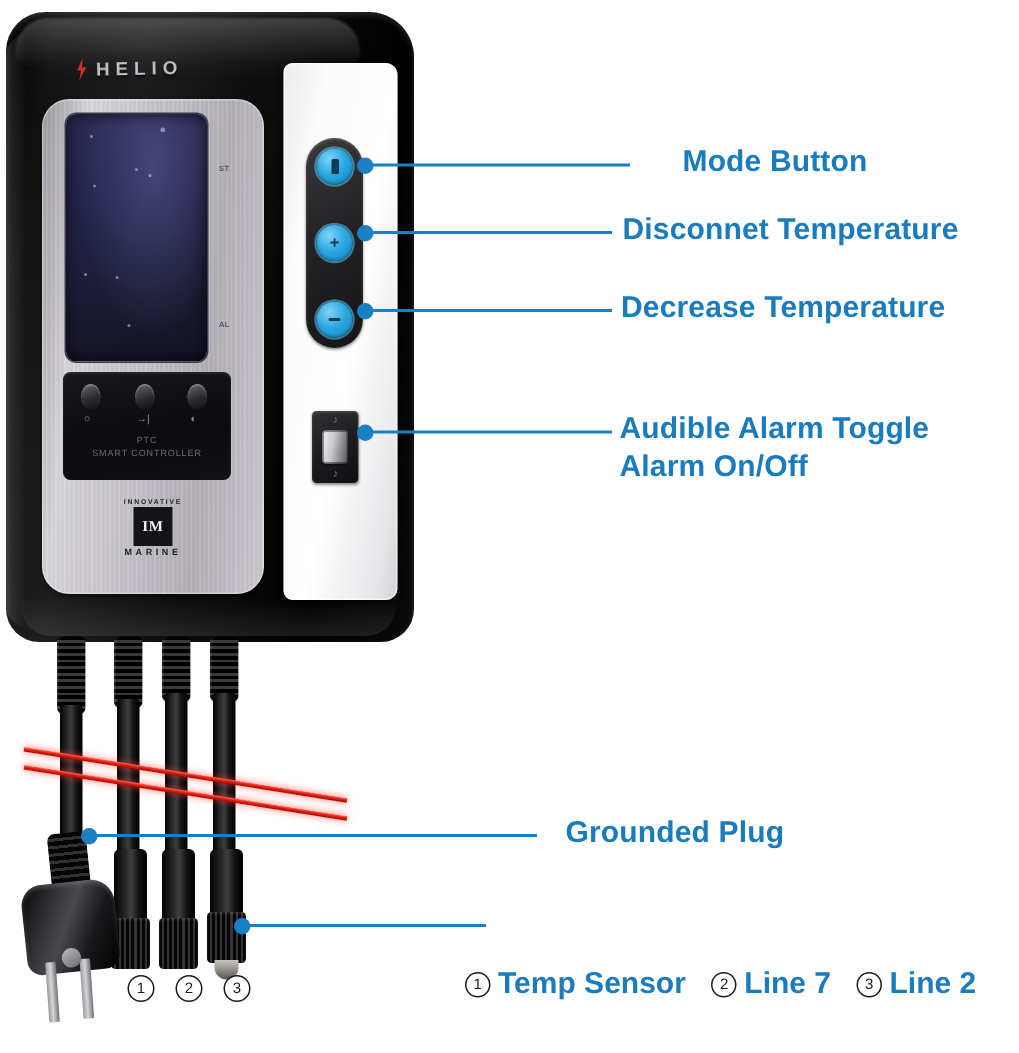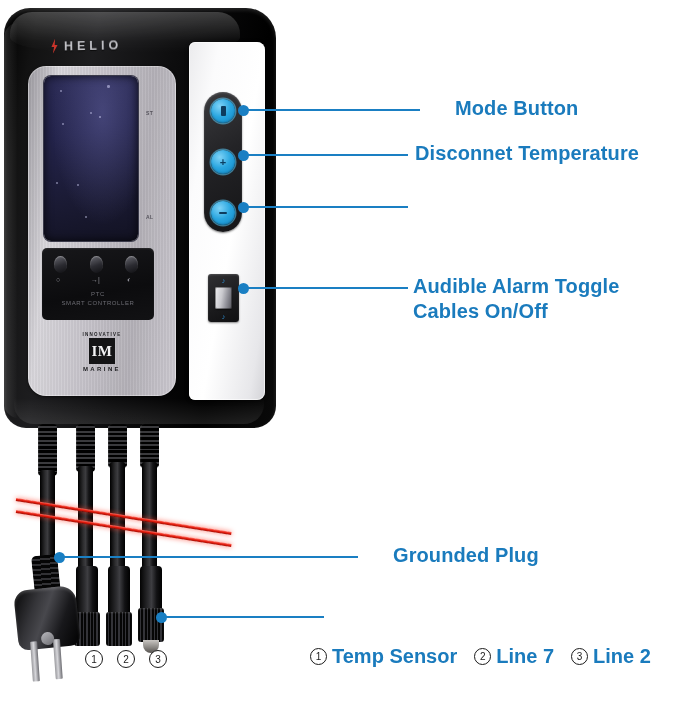--- a/index.html
+++ b/index.html
@@ -200,21 +200,21 @@
     color: #1d1d20;
     font-size: 4.5px;
     letter-spacing: 1.2px;
     font-weight: 700;
   }
   .im-box {
     width: 26px;
     height: 26px;
     background: #141416;
     color: #f2f2f4;
-    font-size: 15px;
+    font-size: 10px;
     font-weight: 700;
     letter-spacing: .5px;
     display: flex;
     align-items: center;
     justify-content: center;
     font-family: "Liberation Serif", serif;
   }
   .im-bottom {
     color: #1d1d20;
     font-size: 6px;
@@ -568,31 +568,32 @@
   <div class="leader-dot" style="left:238px;top:105px;"></div>
   <div class="leader" style="left:248px;top:109px;width:172px;"></div>
   <div class="callout" style="left:455px;top:96px;">Mode Button</div>
 
   <div class="leader-dot" style="left:238px;top:150px;"></div>
   <div class="leader" style="left:248px;top:154px;width:160px;"></div>
   <div class="callout" style="left:415px;top:141px;">Disconnet Temperature</div>
 
   <div class="leader-dot" style="left:238px;top:202px;"></div>
   <div class="leader" style="left:248px;top:206px;width:160px;"></div>
+  <div class="callout" style="left:414px;top:193px;">Decrease Temperature</div>
 
   <div class="leader-dot" style="left:238px;top:283px;"></div>
   <div class="leader" style="left:248px;top:287px;width:160px;"></div>
   <div class="callout two-line" style="left:413px;top:274px;width:253px;">
     <span>Audible Alarm Toggle</span><br>
-    <span>Cables On/Off</span>
+    <span>Alarm On/Off</span>
   </div>
 
   <div class="leader-dot" style="left:54px;top:552px;"></div>
   <div class="leader" style="left:62px;top:556px;width:296px;"></div>
-  <div class="callout" style="left:393px;top:543px;text-align:center;">Grounded Plug</div>
+  <div class="callout" style="left:377px;top:543px;text-align:center;">Grounded Plug</div>
 
   <div class="leader-dot" style="left:156px;top:612px;"></div>
   <div class="leader" style="left:164px;top:616px;width:160px;"></div>
 
   <div class="legend-row">
     <div class="legend-item">
       <span class="circled-num">1</span>
       <span>Temp Sensor</span>
     </div>
     <div class="legend-item">

